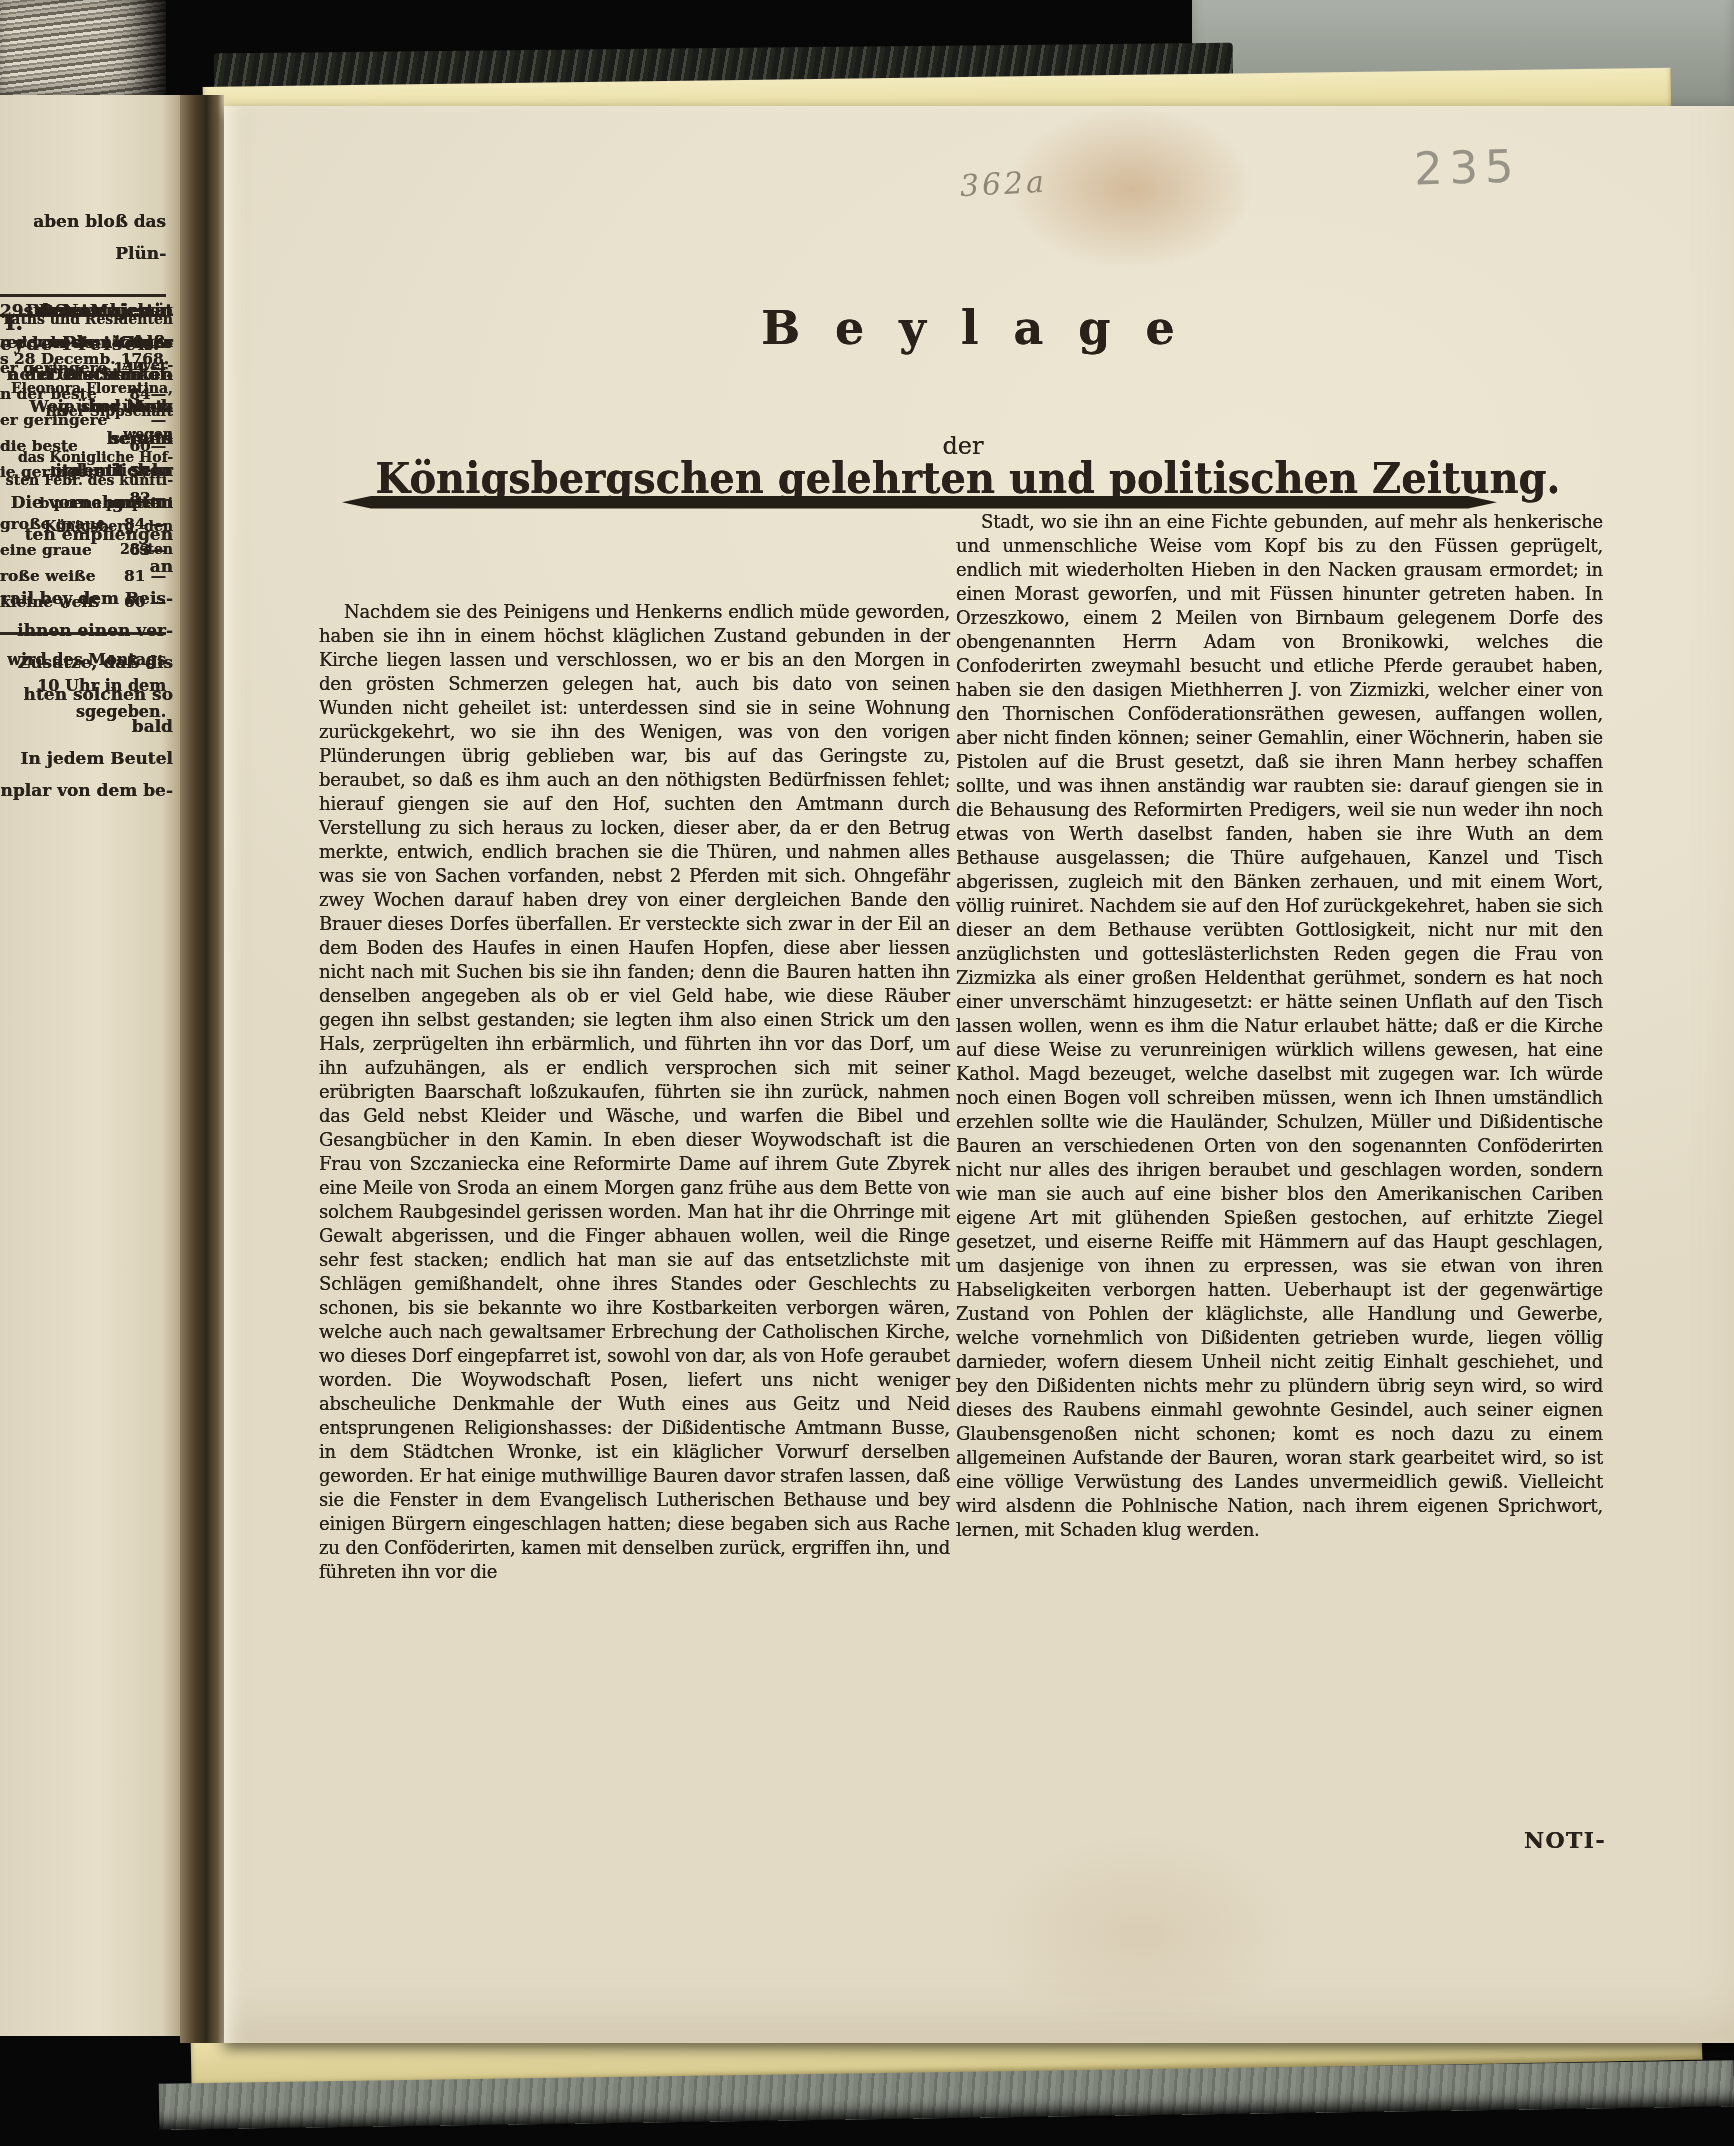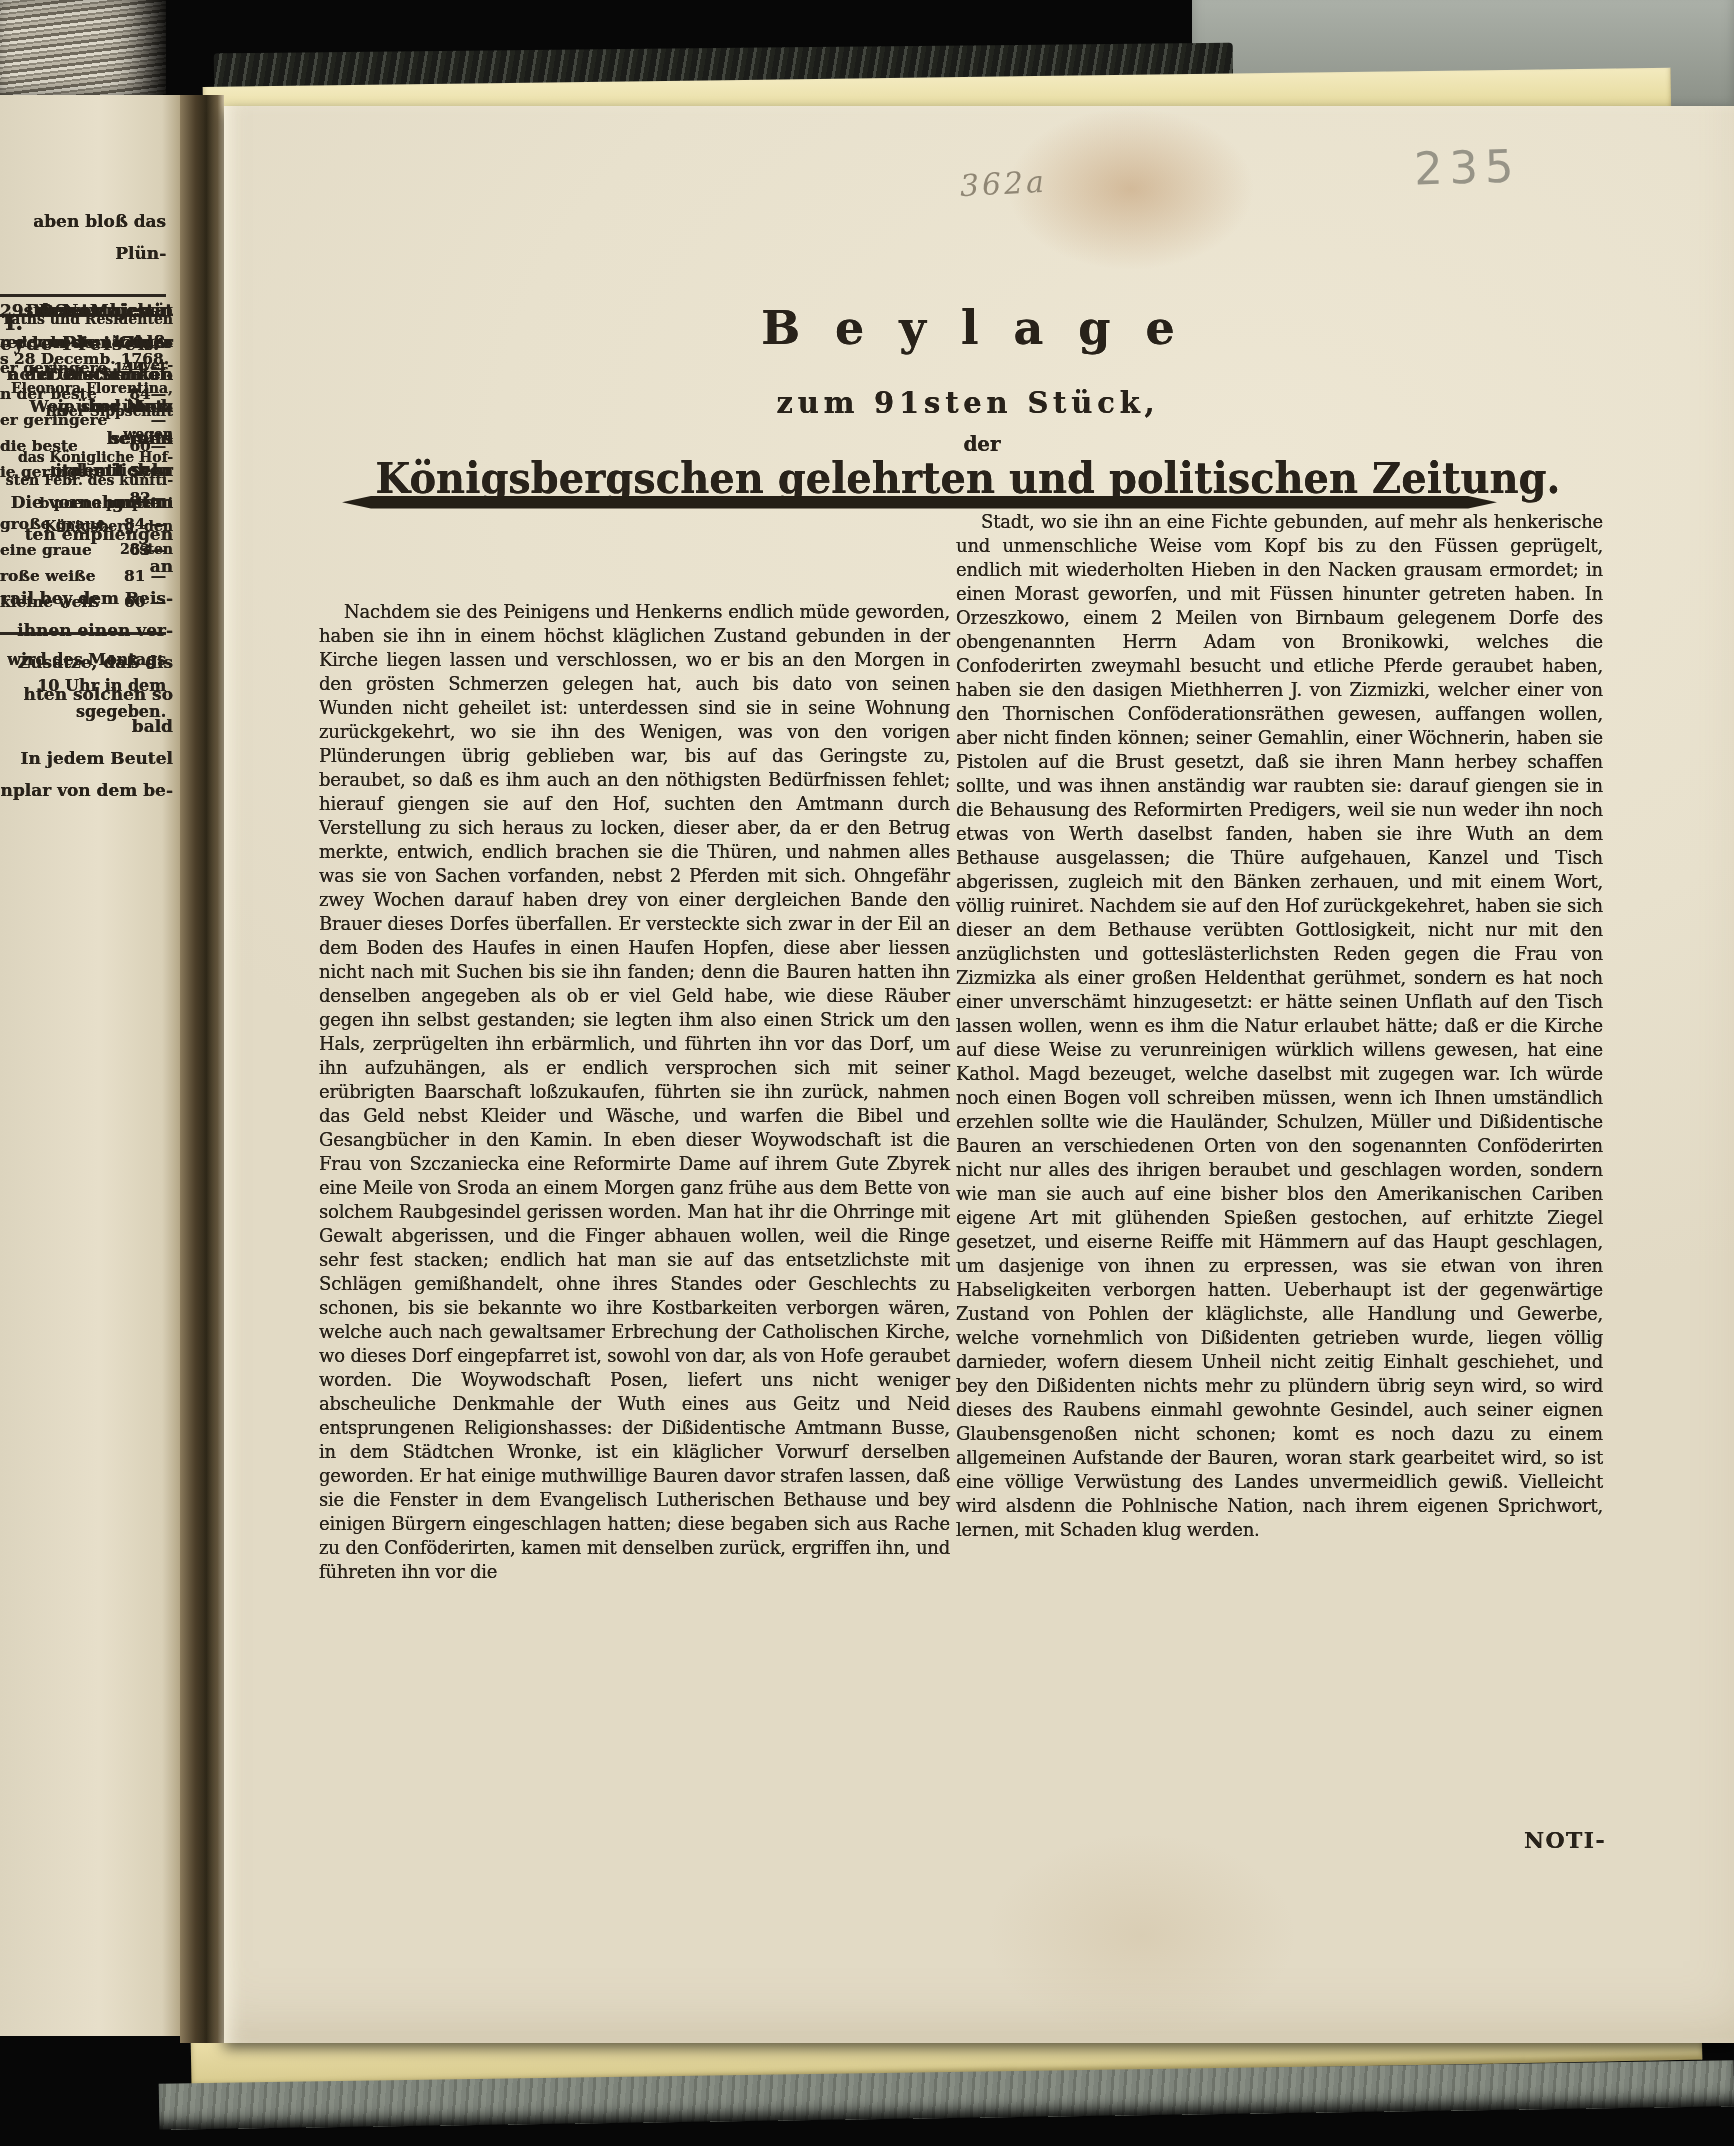--- a/index.html
+++ b/index.html
@@ -56,21 +56,21 @@
     background:radial-gradient(closest-side,rgba(165,130,80,.14),rgba(165,130,80,0));}
   .folio-hand{left:736px;top:60px;font-style:italic;font-size:30px;color:#8f8674;
     letter-spacing:2.9px;transform:rotate(-3deg);}
   .folio-stamp{left:1190px;top:35px;font-family:"DejaVu Sans",sans-serif;font-size:45px;
     color:#8f8c80;letter-spacing:6.8px;transform:rotate(-1.5deg);opacity:.9;}
 
   .ink{color:#28221a;text-shadow:0 0 0.6px #28221a;}
   .h-beylage{left:97px;top:195px;width:1294px;text-align:center;font-size:46px;font-weight:700;
     letter-spacing:35px;text-indent:35px;}
   .h-stueck{left:97px;top:280px;width:1294px;text-align:center;font-size:29px;font-weight:700;letter-spacing:4.8px;}
-  .h-der{left:111px;top:326px;width:1294px;text-align:center;font-size:20px;font-weight:700;}
+  .h-der{left:92px;top:326px;width:1294px;text-align:center;font-size:24px;font-weight:400;}
   .h-title{left:68px;top:348px;width:1352px;text-align:center;font-size:40px;font-weight:700;
     transform:scaleY(1.06);}
   .h-rule{left:118px;top:390px;width:1155px;height:12.6px;background:#241f16;
     clip-path:polygon(0 50%,2.5% 0,97.5% 0,100% 50%,97.5% 100%,2.5% 100%);}
 
   .intro{left:95px;top:413px;width:633px;text-align:center;font-size:18px;line-height:23px;
     font-weight:700;white-space:pre-line;}
   .col{font-size:18px;line-height:24px;font-weight:400;text-align:justify;text-indent:25px;
     letter-spacing:-0.2px;}
   .col-left{left:95px;top:494px;width:631px;}
@@ -191,21 +191,20 @@
   </div>
 
   <div class="page-main">
     <div class="stain1"></div>
     <div class="stain2"></div>
 
     <div class="folio-hand">362a</div>
     <div class="folio-stamp">235</div>
 
     <div class="h-beylage ink">Beylage</div>
-    <div class="h-stueck ink">zum 91sten Stück,</div>
     <div class="h-der ink">der</div>
     <div class="h-title ink">Königsbergschen gelehrten und politischen Zeitung.</div>
     <div class="h-rule"></div>
 
     <div class="col col-left ink">Nachdem sie des Peinigens und Henkerns endlich müde geworden, haben sie ihn in einem höchst kläglichen Zustand gebunden in der Kirche liegen lassen und verschlossen, wo er bis an den Morgen in den grösten Schmerzen gelegen hat, auch bis dato von seinen Wunden nicht geheilet ist: unterdessen sind sie in seine Wohnung zurückgekehrt, wo sie ihn des Wenigen, was von den vorigen Plünderungen übrig geblieben war, bis auf das Geringste zu, beraubet, so daß es ihm auch an den nöthigsten Bedürfnissen fehlet; hierauf giengen sie auf den Hof, suchten den Amtmann durch Verstellung zu sich heraus zu locken, dieser aber, da er den Betrug merkte, entwich, endlich brachen sie die Thüren, und nahmen alles was sie von Sachen vorfanden, nebst 2 Pferden mit sich. Ohngefähr zwey Wochen darauf haben drey von einer dergleichen Bande den Brauer dieses Dorfes überfallen. Er versteckte sich zwar in der Eil an dem Boden des Haufes in einen Haufen Hopfen, diese aber liessen nicht nach mit Suchen bis sie ihn fanden; denn die Bauren hatten ihn denselben angegeben als ob er viel Geld habe, wie diese Räuber gegen ihn selbst gestanden; sie legten ihm also einen Strick um den Hals, zerprügelten ihn erbärmlich, und führten ihn vor das Dorf, um ihn aufzuhängen, als er endlich versprochen sich mit seiner erübrigten Baarschaft loßzukaufen, führten sie ihn zurück, nahmen das Geld nebst Kleider und Wäsche, und warfen die Bibel und Gesangbücher in den Kamin. In eben dieser Woywodschaft ist die Frau von Szczaniecka eine Reformirte Dame auf ihrem Gute Zbyrek eine Meile von Sroda an einem Morgen ganz frühe aus dem Bette von solchem Raubgesindel gerissen worden. Man hat ihr die Ohrringe mit Gewalt abgerissen, und die Finger abhauen wollen, weil die Ringe sehr fest stacken; endlich hat man sie auf das entsetzlichste mit Schlägen gemißhandelt, ohne ihres Standes oder Geschlechts zu schonen, bis sie bekannte wo ihre Kostbarkeiten verborgen wären, welche auch nach gewaltsamer Erbrechung der Catholischen Kirche, wo dieses Dorf eingepfarret ist, sowohl von dar, als von Hofe geraubet worden. Die Woywodschaft Posen, liefert uns nicht weniger abscheuliche Denkmahle der Wuth eines aus Geitz und Neid entsprungenen Religionshasses: der Dißidentische Amtmann Busse, in dem Städtchen Wronke, ist ein kläglicher Vorwurf derselben geworden. Er hat einige muthwillige Bauren davor strafen lassen, daß sie die Fenster in dem Evangelisch Lutherischen Bethause und bey einigen Bürgern eingeschlagen hatten; diese begaben sich aus Rache zu den Conföderirten, kamen mit denselben zurück, ergriffen ihn, und führeten ihn vor die</div>
     <div class="col col-right ink">Stadt, wo sie ihn an eine Fichte gebunden, auf mehr als henkerische und unmenschliche Weise vom Kopf bis zu den Füssen geprügelt, endlich mit wiederholten Hieben in den Nacken grausam ermordet; in einen Morast geworfen, und mit Füssen hinunter getreten haben. In Orzeszkowo, einem 2 Meilen von Birnbaum gelegenem Dorfe des obengenannten Herrn Adam von Bronikowki, welches die Confoderirten zweymahl besucht und etliche Pferde geraubet haben, haben sie den dasigen Miethherren J. von Zizmizki, welcher einer von den Thornischen Conföderationsräthen gewesen, auffangen wollen, aber nicht finden können; seiner Gemahlin, einer Wöchnerin, haben sie Pistolen auf die Brust gesetzt, daß sie ihren Mann herbey schaffen sollte, und was ihnen anständig war raubten sie: darauf giengen sie in die Behausung des Reformirten Predigers, weil sie nun weder ihn noch etwas von Werth daselbst fanden, haben sie ihre Wuth an dem Bethause ausgelassen; die Thüre aufgehauen, Kanzel und Tisch abgerissen, zugleich mit den Bänken zerhauen, und mit einem Wort, völlig ruiniret. Nachdem sie auf den Hof zurückgekehret, haben sie sich dieser an dem Bethause verübten Gottlosigkeit, nicht nur mit den anzüglichsten und gotteslästerlichsten Reden gegen die Frau von Zizmizka als einer großen Heldenthat gerühmet, sondern es hat noch einer unverschämt hinzugesetzt: er hätte seinen Unflath auf den Tisch lassen wollen, wenn es ihm die Natur erlaubet hätte; daß er die Kirche auf diese Weise zu verunreinigen würklich willens gewesen, hat eine Kathol. Magd bezeuget, welche daselbst mit zugegen war. Ich würde noch einen Bogen voll schreiben müssen, wenn ich Ihnen umständlich erzehlen sollte wie die Hauländer, Schulzen, Müller und Dißidentische Bauren an verschiedenen Orten von den sogenannten Conföderirten nicht nur alles des ihrigen beraubet und geschlagen worden, sondern wie man sie auch auf eine bisher blos den Amerikanischen Cariben eigene Art mit glühenden Spießen gestochen, auf erhitzte Ziegel gesetzet, und eiserne Reiffe mit Hämmern auf das Haupt geschlagen, um dasjenige von ihnen zu erpressen, was sie etwan von ihren Habseligkeiten verborgen hatten. Ueberhaupt ist der gegenwärtige Zustand von Pohlen der kläglichste, alle Handlung und Gewerbe, welche vornehmlich von Dißidenten getrieben wurde, liegen völlig darnieder, wofern diesem Unheil nicht zeitig Einhalt geschiehet, und bey den Dißidenten nichts mehr zu plündern übrig seyn wird, so wird dieses des Raubens einmahl gewohnte Gesindel, auch seiner eignen Glaubensgenoßen nicht schonen; komt es noch dazu zu einem allgemeinen Aufstande der Bauren, woran stark gearbeitet wird, so ist eine völlige Verwüstung des Landes unvermeidlich gewiß. Vielleicht wird alsdenn die Pohlnische Nation, nach ihrem eigenen Sprichwort, lernen, mit Schaden klug werden.</div>
 
     <div class="catchword ink">NOTI-</div>
   </div>
 

